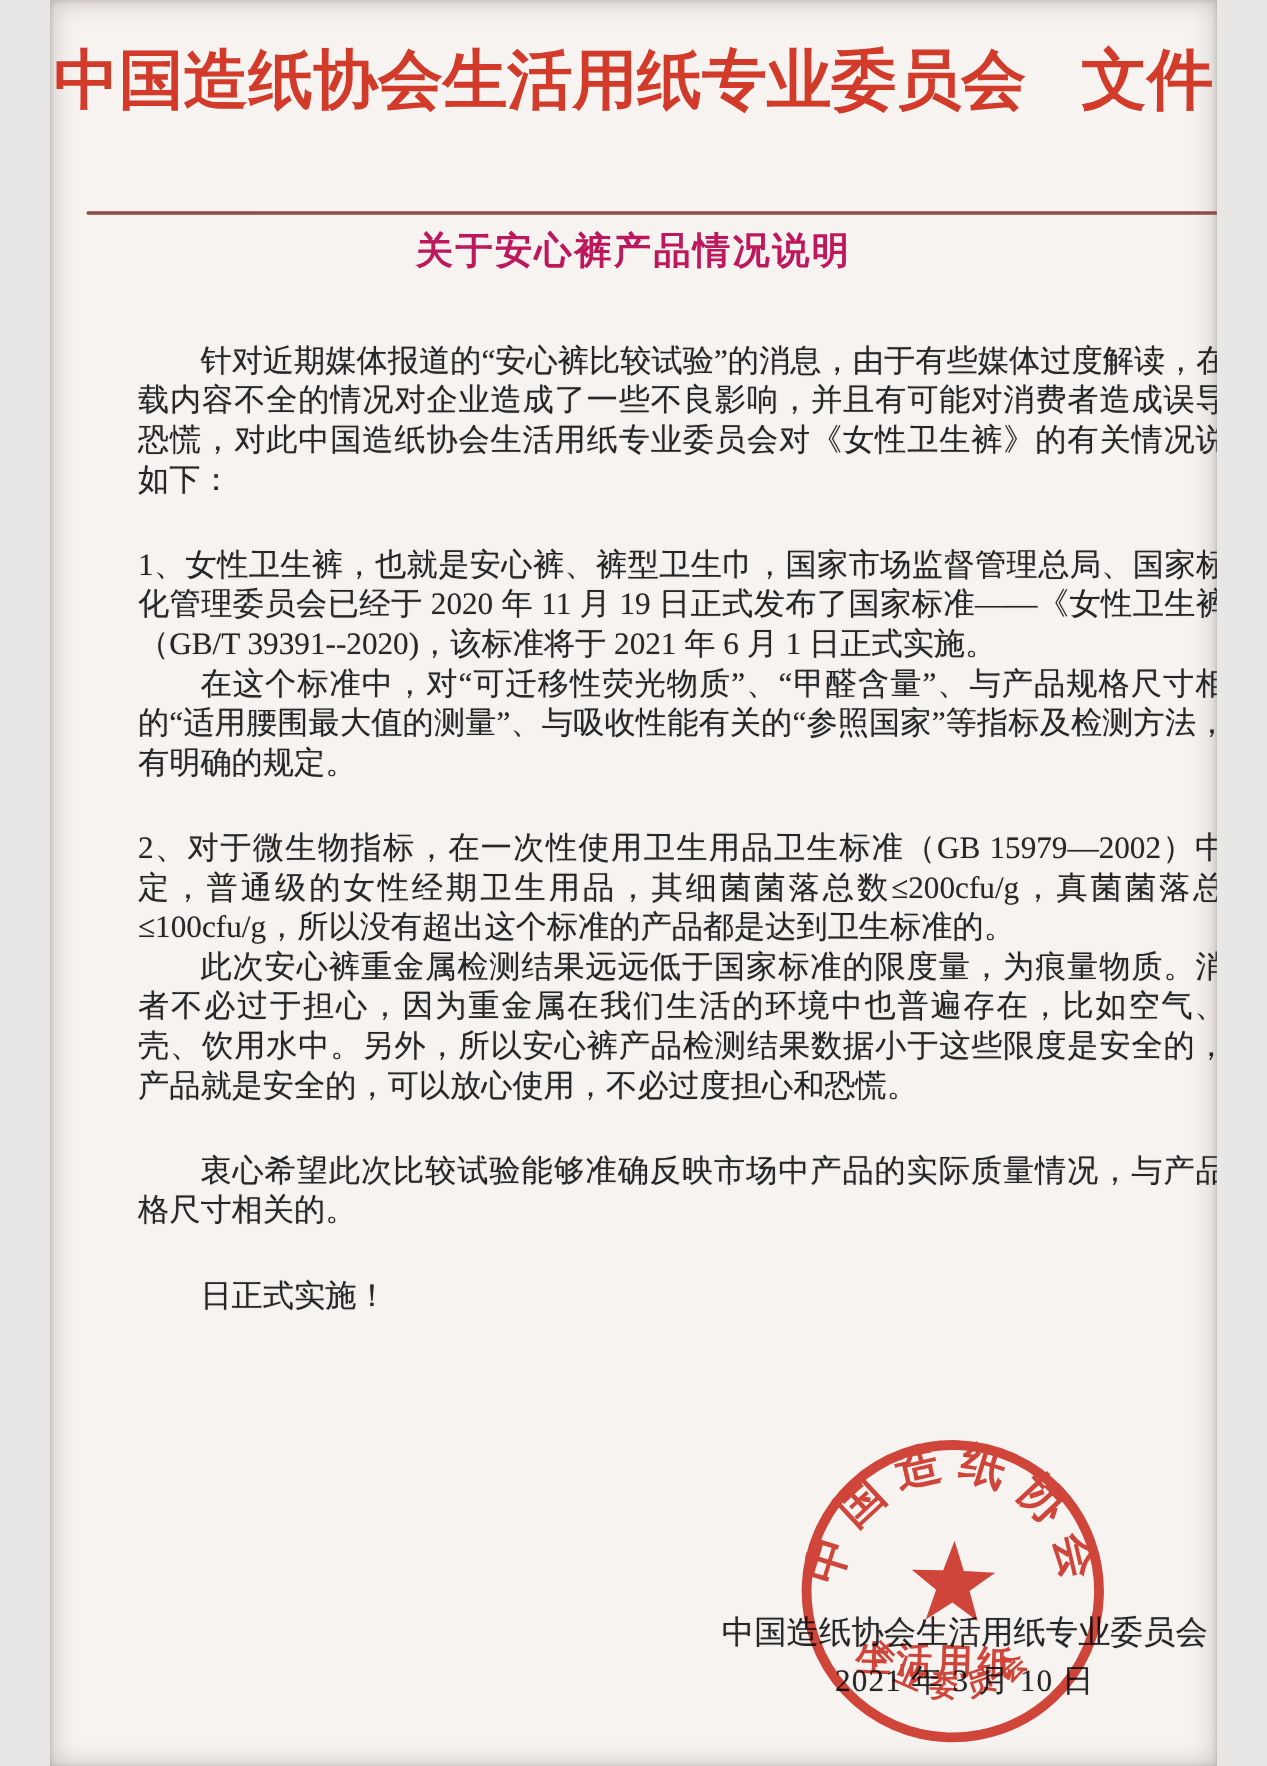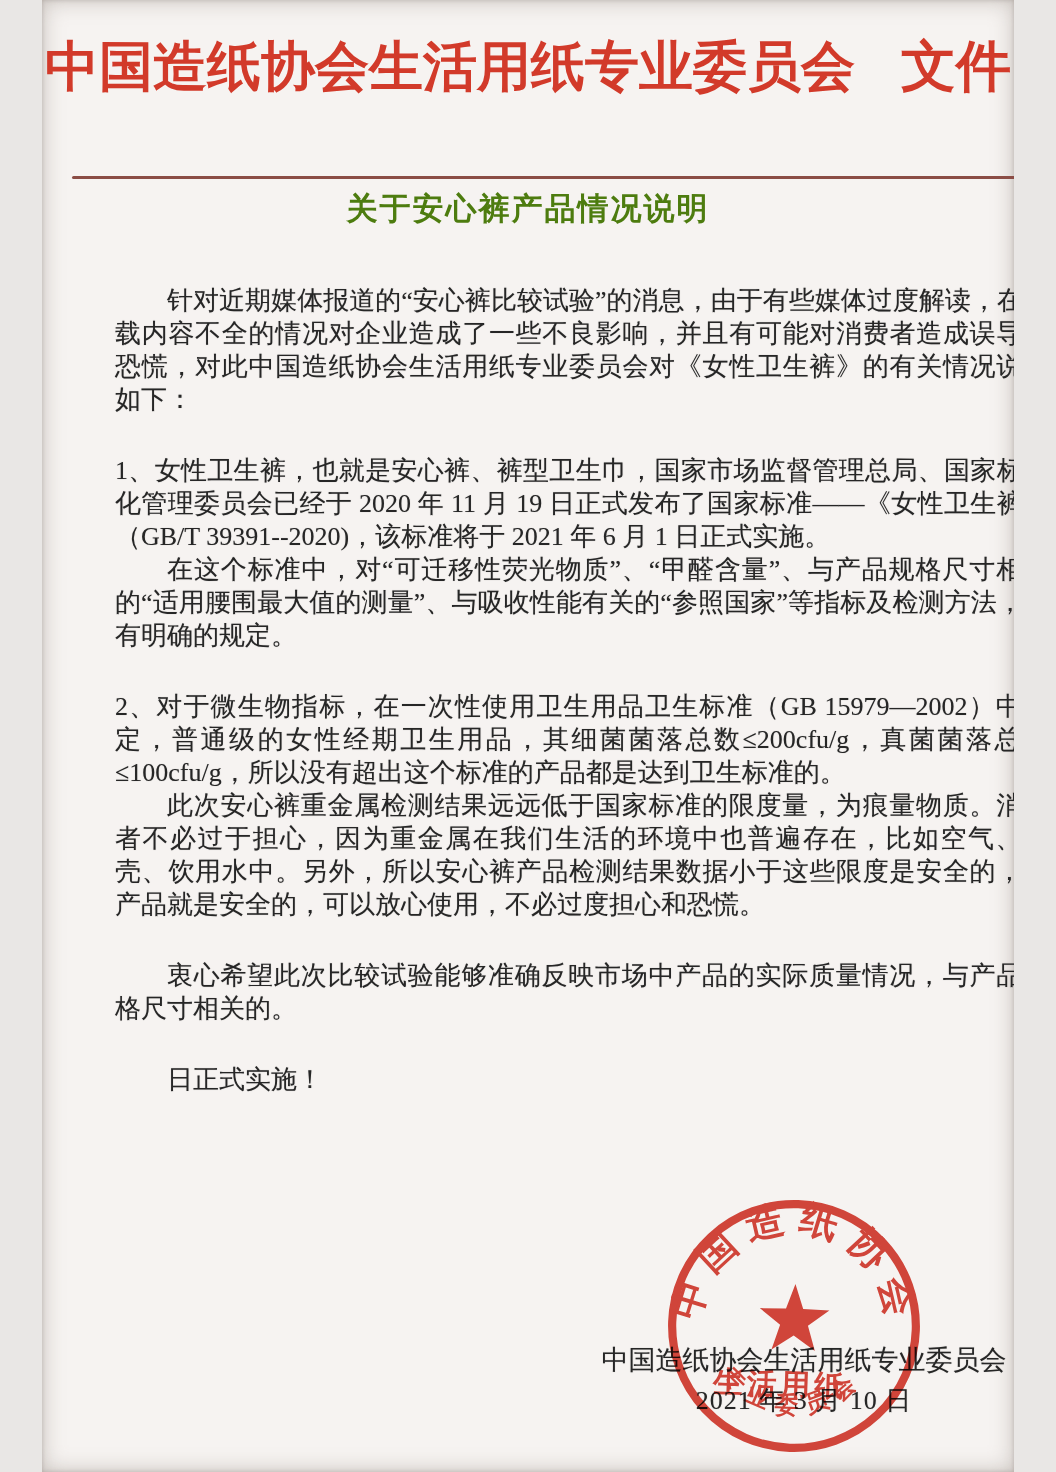--- a/index.html
+++ b/index.html
@@ -23,21 +23,21 @@
   .letterhead .org   { font-size:54px; letter-spacing:0px; }
   .letterhead .doc   { font-size:55px; margin-left:46px; }
   .divider {
     position:absolute; top:176px; left:30px; width:982px; height:3px;
     border-radius:2px;
   }
   .doc-title {
     position:absolute; top:188px; left:0; right:0;
     text-align:center;
     font-family:"Liberation Sans","DejaVu Sans",sans-serif;
-    font-weight:700; font-size:31px; letter-spacing:2px; color:#4d7c0f;
+    font-weight:700; font-size:31px; letter-spacing:2px; color:#be185d;
   }
   
   .content {
     position:absolute; top:284px; left:73px; width:934px;
     font-size:26px; line-height:33px;
     text-align:justify;
     text-shadow:0 0 1px rgba(55,55,55,.35);
   }
   .content p { margin:0; }
   .content p.indent { text-indent:2em; }

